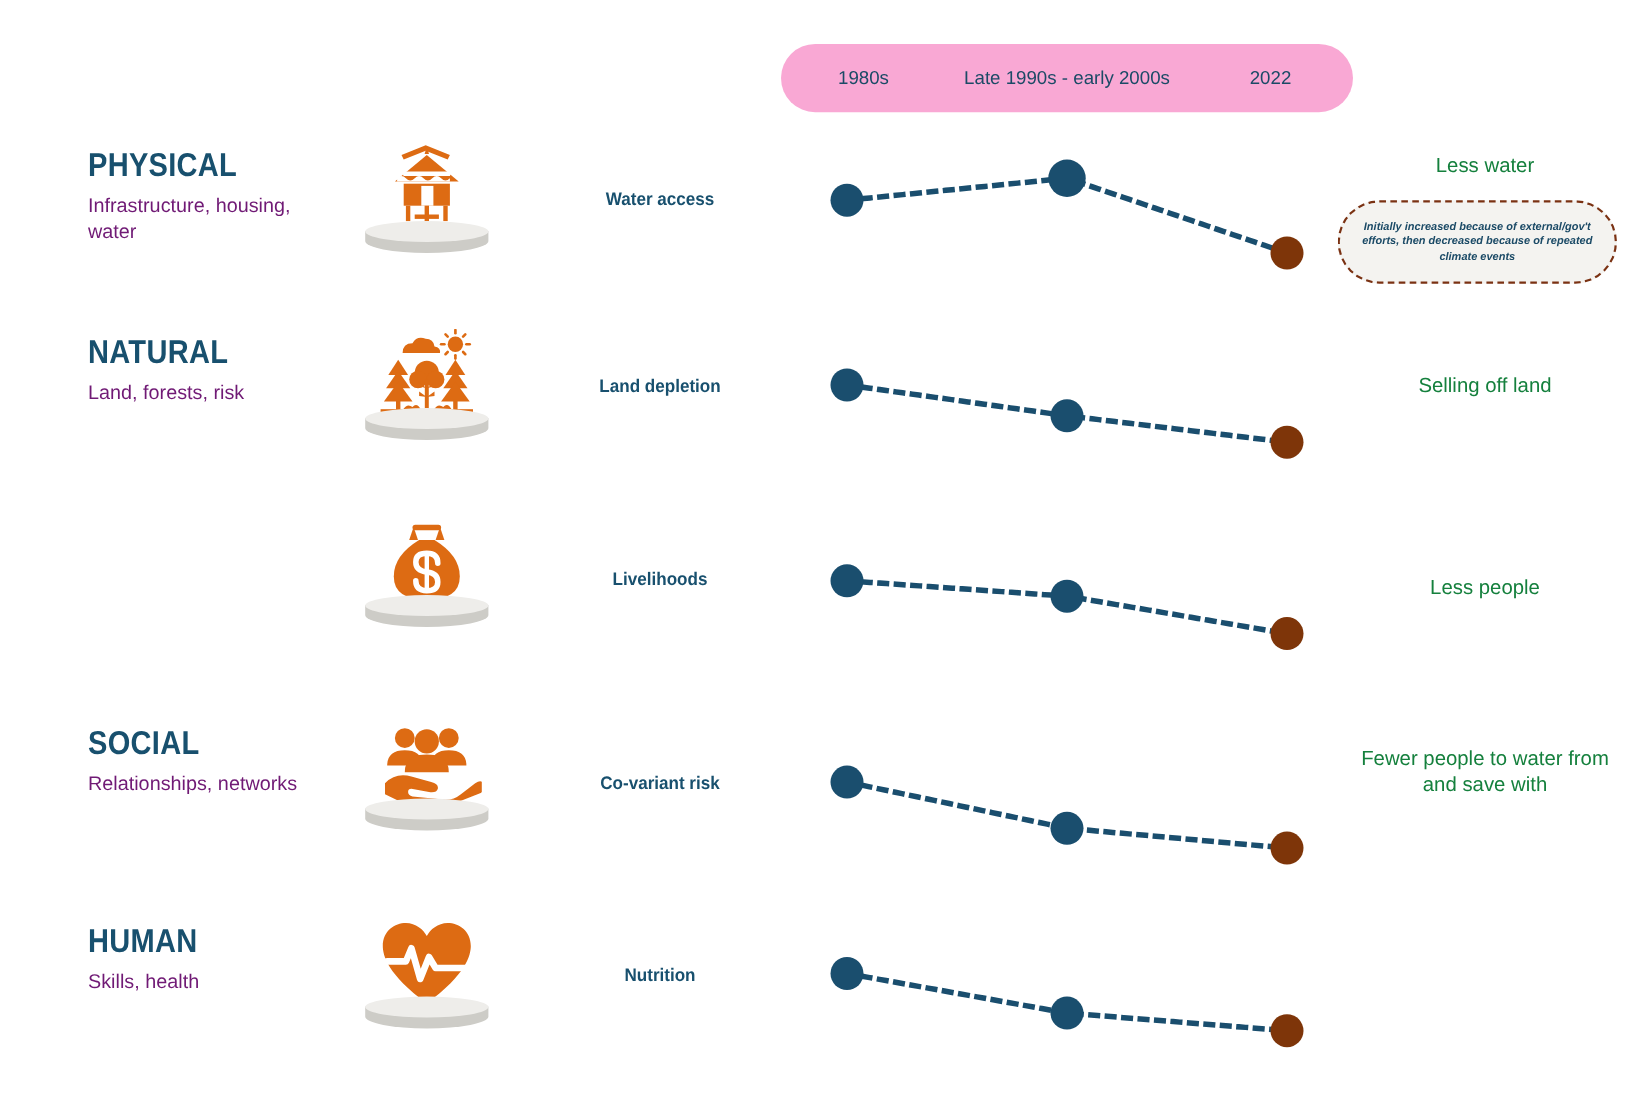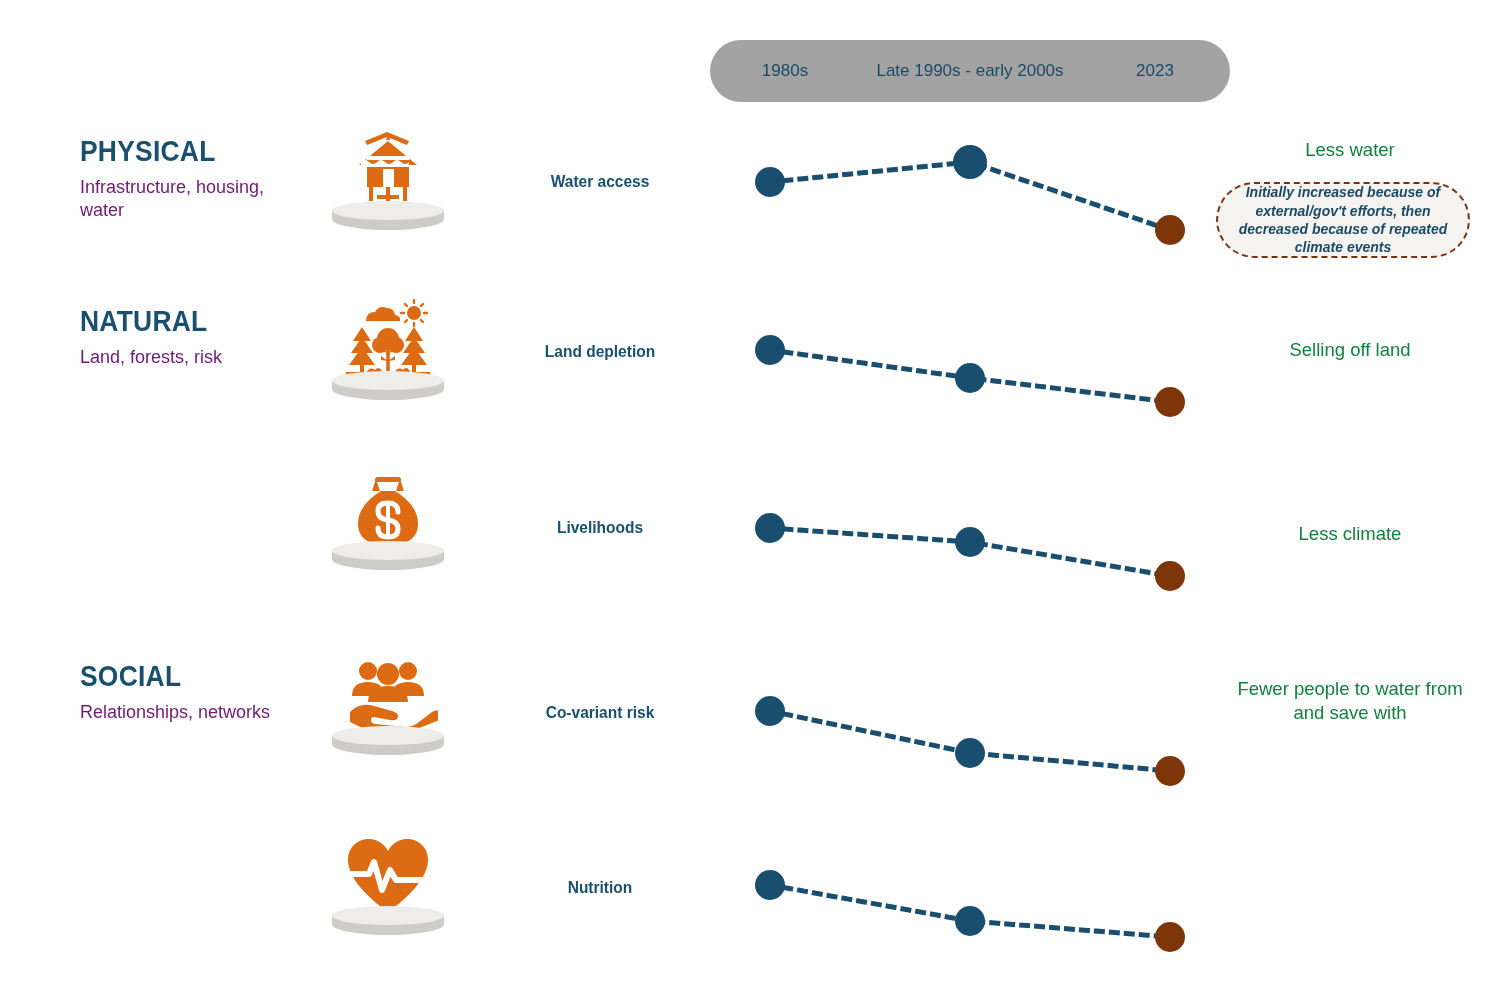--- a/index.html
+++ b/index.html
@@ -10,21 +10,21 @@
     color:#1b4a66;
     overflow:hidden;
     position:relative;
   }
 
   
   #timeline-header{
     position:absolute;
     left:710px; top:40px;
     width:520px; height:62px;
-    background:#a3a3a3;
+    background:#f9a8d4;
     border-radius:31px;
     display:flex;
     align-items:center;
   }
   .period{
     color:#1b4a66;
     font-size:17px;
     text-align:center;
     line-height:1.25;
     flex:0 0 auto;
@@ -107,34 +107,34 @@
     border:2px dashed #7a3112;
     border-radius:38px;
     background:#f4f3f0;
     box-sizing:border-box;
     display:flex;align-items:center;justify-content:center;
   }
   #callout p{
     margin:0;
     font-style:italic;
     font-weight:bold;
-    font-size:14px;
+    font-size:10px;
     line-height:1.32;
     text-align:center;
     color:#1b4a66;
     padding:0 10px;
   }
 </style>
 </head>
 <body>
 
 <div id="timeline-header">
   <div class="period p0">1980s</div>
   <div class="period p1">Late 1990s - early 2000s</div>
-  <div class="period p2">2023</div>
+  <div class="period p2">2022</div>
 </div>
 
 <div class="row r0">
   <div class="cap-block">
     <p class="cap-title">PHYSICAL</p>
     <p class="cap-sub">Infrastructure, housing, water</p>
   </div>
   <div class="icon-cell">
     <div class="icon-art">
       <svg width="90" height="84" viewBox="0 0 90 84">
@@ -263,21 +263,21 @@
   </div>
   <div class="indicator" style="top:58px">Livelihoods</div>
   <div class="chart">
     <svg width="480" height="185" viewBox="0 0 480 185">
       <polyline points="40,68 240,82 440,116" fill="none" stroke="#1a4e6e" stroke-width="5" stroke-dasharray="6 9" stroke-linecap="square"></polyline>
       <circle cx="40" cy="68" r="15" fill="#1a4e6e"></circle>
       <circle cx="240" cy="82" r="15" fill="#1a4e6e"></circle>
       <circle cx="440" cy="116" r="15" fill="#7e3509"></circle>
     </svg>
   </div>
-  <div class="outcome" style="top:62px">Less climate</div>
+  <div class="outcome" style="top:62px">Less people</div>
 </div>
 
 <div class="row r3">
   <div class="cap-block">
     <p class="cap-title">SOCIAL</p>
     <p class="cap-sub">Relationships, networks</p>
   </div>
   <div class="icon-cell">
     <div class="icon-art">
       <svg width="100" height="84" viewBox="0 0 100 84">
@@ -303,20 +303,24 @@
       <polyline points="40,66 240,108 440,126" fill="none" stroke="#1a4e6e" stroke-width="5" stroke-dasharray="6 9" stroke-linecap="square"></polyline>
       <circle cx="40" cy="66" r="15" fill="#1a4e6e"></circle>
       <circle cx="240" cy="108" r="15" fill="#1a4e6e"></circle>
       <circle cx="440" cy="126" r="15" fill="#7e3509"></circle>
     </svg>
   </div>
   <div class="outcome" style="top:32px">Fewer people to water from and save with</div>
 </div>
 
 <div class="row r4">
+  <div class="cap-block">
+    <p class="cap-title">HUMAN</p>
+    <p class="cap-sub">Skills, health</p>
+  </div>
   <div class="icon-cell">
     <div class="icon-art">
       <svg width="92" height="84" viewBox="0 0 92 84">
         <path d="M46 78 C10 52 6 34 6 26 C6 12 17 5 27 5 C36 5 43 11 46 17 C49 11 56 5 65 5 C75 5 86 12 86 26 C86 34 82 52 46 78 Z" fill="#dd6b13"></path>
         <path d="M10 40 L27 40 L32 28 L40 56 L48 36 L54 46 L84 46" fill="none" stroke="#ffffff" stroke-width="6" stroke-linejoin="round" stroke-linecap="round"></path>
       </svg>
     </div>
     <div class="pedestal">
       <div class="ped-body"></div>
         <div class="ped-top"></div>

